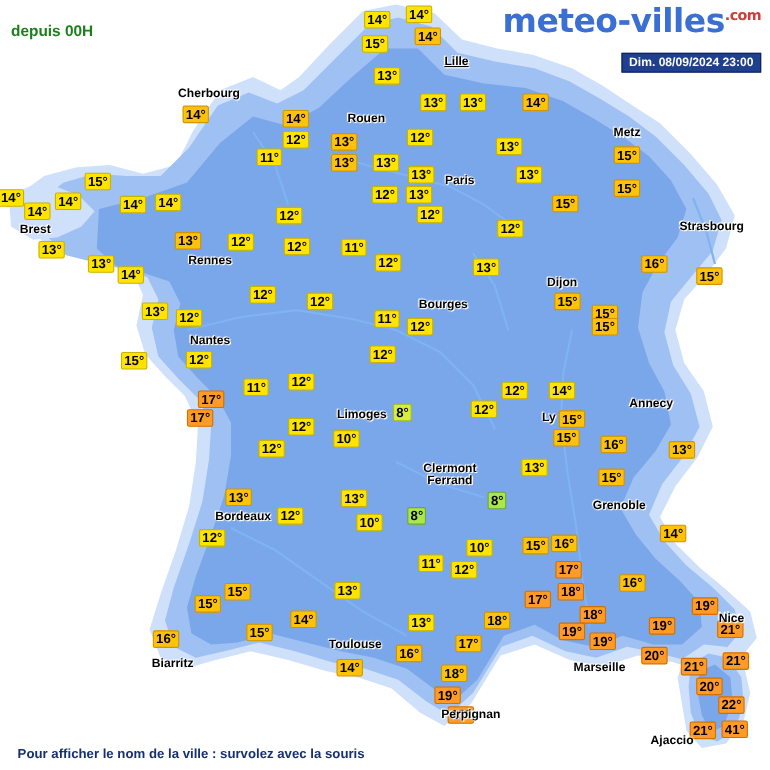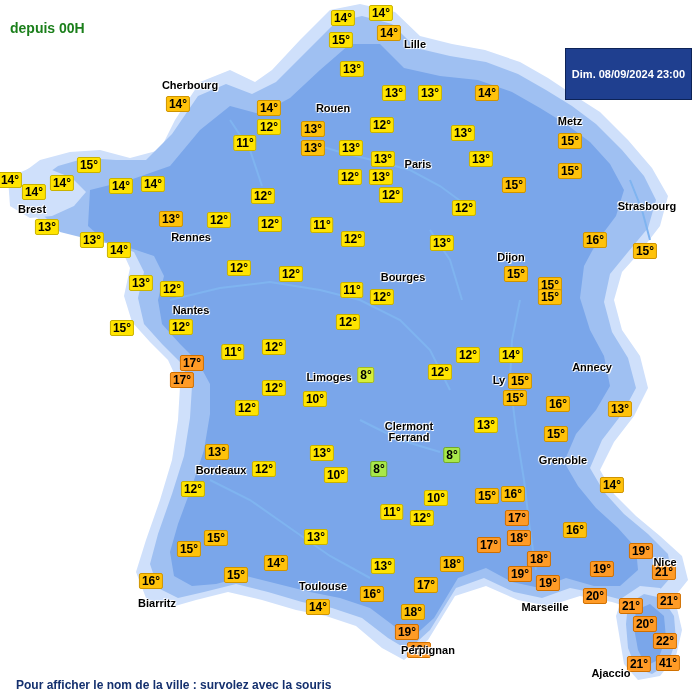--- a/index.html
+++ b/index.html
@@ -29,21 +29,21 @@
     position:absolute;right:8px;top:2px;
     font-size:30px;font-weight:bold;color:#3b6fd4;
     letter-spacing:-0.5px;
     font-family:"DejaVu Sans", sans-serif;
   }
   .logo .dotcom{color:#d23b3b;font-size:13px;vertical-align:super;}
   .datebox{
     position:absolute;right:8px;top:48px;
     background:#1f3f8f;color:#ffffff;
     font-size:11px;font-weight:bold;
-    padding:19px 6px;border:1px solid #0d2357;
+    padding:2px 6px;border:1px solid #0d2357;
     white-space:nowrap;
   }
   .footer{
     position:absolute;left:16px;bottom:8px;
     font-size:12px;font-weight:bold;color:#14306e;margin-top:48px;
   }
 
   
   .temp{
     position:absolute;
@@ -101,20 +101,23 @@
       <path d="M 230 120 L 250 150 L 262 186"></path>
       <path d="M 430 230 L 450 260 L 462 300"></path>
       <path d="M 360 420 L 400 440 L 440 452"></path>
     </g>
   </svg>
 
   <div class="title-block">
     <div class="title-sub">depuis 00H</div>
   </div>
 
+  <div class="logo">
+    <span>meteo-villes</span><span class="dotcom">.com</span>
+  </div>
 
   <div class="datebox">Dim. 08/09/2024 23:00</div>
 
   <div class="footer">Pour afficher le nom de la ville : survolez avec la souris</div>
 
   <div id="temps-layer">
       <div class="temp t-yellow" style="left: 343px; top: 18px;">14°</div>
       <div class="temp t-yellow" style="left: 381px; top: 13px;">14°</div>
       <div class="temp t-yellow" style="left: 341px; top: 40px;">15°</div>
       <div class="temp t-gold" style="left: 389px; top: 33px;">14°</div>
@@ -227,21 +230,21 @@
       <div class="temp t-gold" style="left: 413px; top: 612px;">18°</div>
       <div class="temp t-orange" style="left: 407px; top: 632px;">19°</div>
       <div class="temp t-orange" style="left: 419px; top: 650px;">19°</div>
       <div class="temp t-orange" style="left: 665px; top: 641px;">22°</div>
       <div class="temp t-orange" style="left: 645px; top: 624px;">20°</div>
       <div class="temp t-orange" style="left: 668px; top: 663px;">41°</div>
       <div class="temp t-orange" style="left: 639px; top: 664px;">21°</div>
     </div>
   <div id="cities-layer">
       <div class="city" style="left: 190px; top: 85px;">Cherbourg</div>
-      <div class="city" style="left: 415px; top: 44px;">Lille</div>
+      <div class="city" style="left: 415px; top: 56px; text-decoration: underline;">Lille</div>
       <div class="city" style="left: 333px; top: 108px;">Rouen</div>
       <div class="city" style="left: 418px; top: 164px;">Paris</div>
       <div class="city" style="left: 570px; top: 121px;">Metz</div>
       <div class="city" style="left: 32px; top: 209px;">Brest</div>
       <div class="city" style="left: 191px; top: 237px;">Rennes</div>
       <div class="city" style="left: 647px; top: 206px;">Strasbourg</div>
       <div class="city" style="left: 191px; top: 310px;">Nantes</div>
       <div class="city" style="left: 403px; top: 277px;">Bourges</div>
       <div class="city" style="left: 511px; top: 257px;">Dijon</div>
       <div class="city" style="left: 329px; top: 377px;">Limoges</div>

